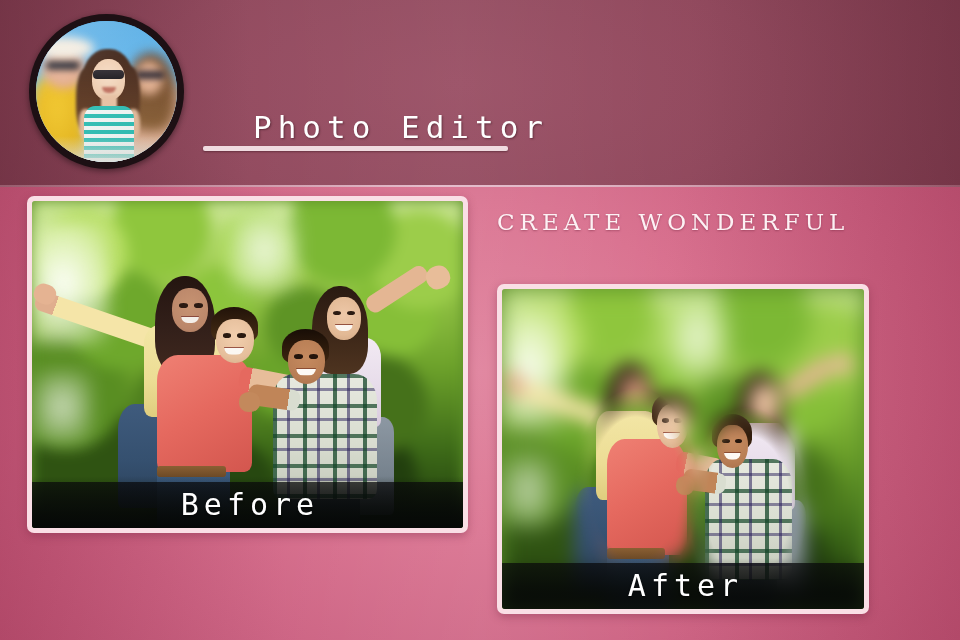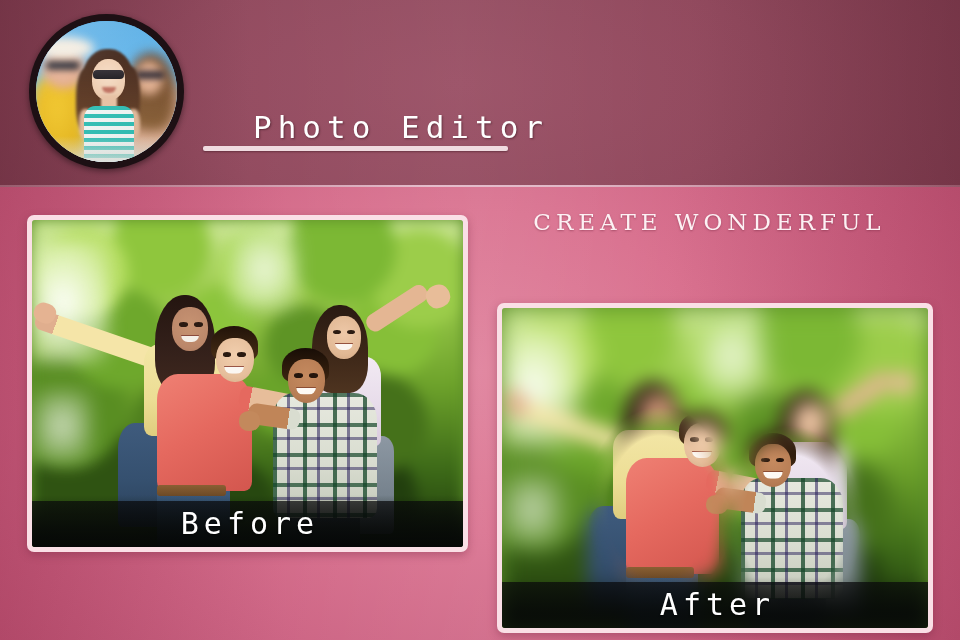--- a/index.html
+++ b/index.html
@@ -293,21 +293,20 @@
     background: #f0dbe0;
     border-radius: 2px;
     box-shadow: 0 1px 2px rgba(50,15,25,0.45);
   }
 
   
   .tagline-1 {
     position: absolute;
     left: 497px; top: 209px;
     width: 425px;
-    text-align: center;
     font-family: "DejaVu Serif", serif;
     font-size: 23px;
     letter-spacing: 5px;
     color: #fdf1f4;
     text-shadow: 0 1px 2px rgba(120,40,65,0.5);
     white-space: nowrap;
   }
   .tagline-2 {
     position: absolute;
     left: 497px; top: 243px;
@@ -320,24 +319,23 @@
     white-space: nowrap;
   }
 
   
   .photo-frame {
     position: absolute;
     background: #fadfe6;
     border-radius: 7px;
     padding: 5px;
     box-shadow: 0 3px 9px rgba(110,35,60,0.35);
-    margin-top: 19px;
   }
   .photo-frame.before { left: 27px; top: 196px; width: 441px; height: 337px; }
-  .photo-frame.after  { left: 497px; top: 284px; width: 436px; height: 330px; }
+  .photo-frame.after  { left: 497px; top: 284px; width: 372px; height: 330px; }
 
   .photo {
     position: relative;
     width: 100%; height: 100%;
     border-radius: 3px;
     overflow: hidden;
     background: #5c8f2a;
   }
 
   

